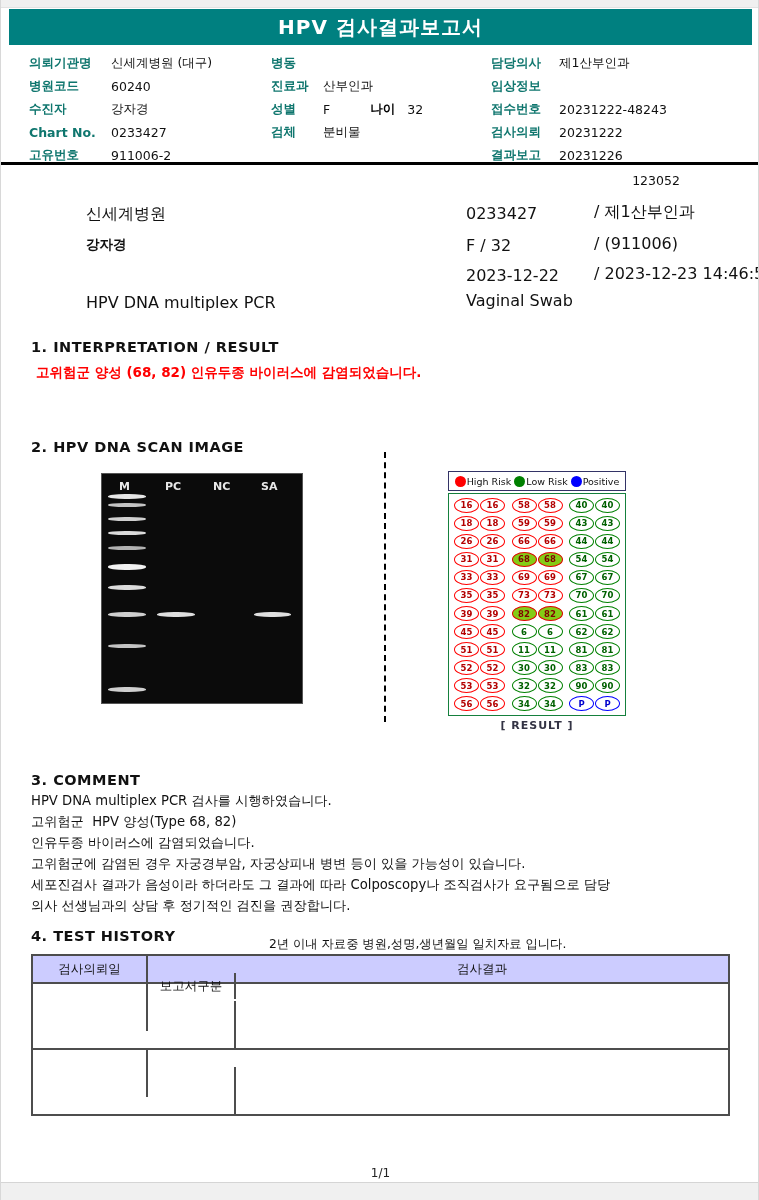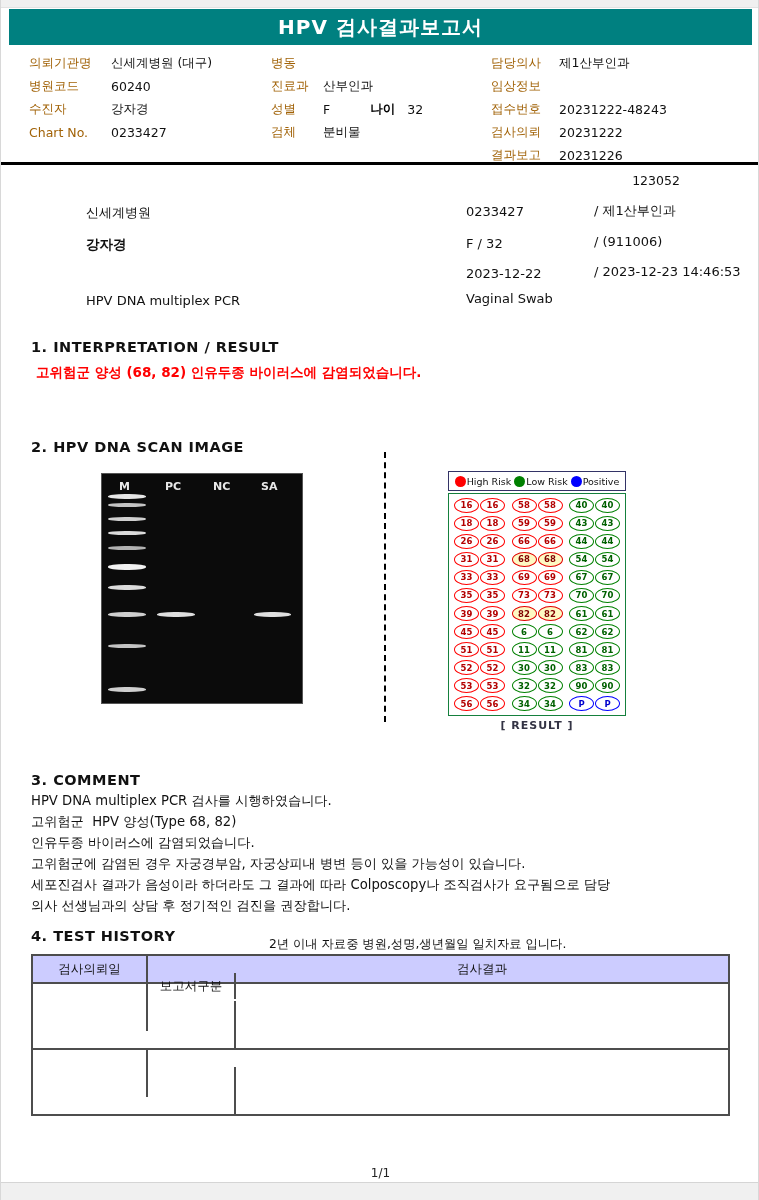--- a/index.html
+++ b/index.html
@@ -14,32 +14,32 @@
   .titlebar{left:8px;top:9px;width:743px;height:36px;background:#008080;display:flex;align-items:center;justify-content:center;}
   .titlebar span{color:#ffffff;font-size:20px;font-weight:bold;letter-spacing:1px;}
 
   
   .info-header{left:0;top:52px;width:759px;height:110px;font-size:12.5px;}
   .hcol{position:absolute;top:0;}
   .col-left{left:28px;}
   .col-mid{left:270px;}
   .col-right{left:490px;}
   .hrow{height:23px;display:flex;align-items:center;white-space:nowrap;}
-  .hlabel{font-weight:normal;color:#a16207;display:inline-block;}
+  .hlabel{font-weight:bold;color:#0f766e;display:inline-block;}
   .col-left .hlabel{width:82px;}
   .col-mid .hlabel{width:52px;}
   .col-right .hlabel{width:68px;}
   .hlabel2{font-weight:bold;color:#000;display:inline-block;margin-left:40px;margin-right:12px;}
   .hval{color:#111;}
 
   .black-rule{left:0;top:162px;width:759px;height:3px;background:#000;}
   .refno{left:600px;top:173px;width:110px;font-size:12.5px;text-align:center;}
 
   
-  .pt{font-size:13px;white-space:nowrap;}
+  .pt{font-size:16px;white-space:nowrap;}
   .pt-name{font-weight:bold;font-size:13.5px;}
 
   .sec-title{font-size:14.5px;font-weight:bold;letter-spacing:0.5px;white-space:nowrap;}
   .result-red{color:#ff0000;font-size:13.5px;font-weight:bold;white-space:nowrap;}
 
   
   .gel{left:100px;top:473px;width:202px;height:231px;background:#0b0b0b;border:1px solid #555;box-sizing:border-box;}
   .lane-label{position:absolute;color:#e8e8e8;font-size:11px;font-weight:bold;top:6px;}
   .band{position:absolute;background:#f2f2f2;border-radius:45%;filter:blur(0.7px);}
 
@@ -51,21 +51,21 @@
   .leg-item{display:flex;align-items:flex-end;gap:1px;}
   .leg-dot{width:11px;height:11px;border-radius:50%;display:inline-block;}
   .leg-txt{font-size:9.5px;color:#111;}
   .chip-grid{left:447px;top:493px;width:178px;height:223px;border:1px solid #15803d;box-sizing:border-box;
              display:flex;flex-direction:column;justify-content:space-around;padding:2px 5px;background:#fff;}
   .chip-row{display:flex;justify-content:space-between;}
   .chip-pair{display:flex;gap:1px;}
   .chip-circle{width:25px;height:15px;border-radius:50%;display:flex;align-items:center;justify-content:center;
                font-size:8.5px;font-weight:bold;box-sizing:border-box;background:#fff;}
   .cat-hr{border:1.4px solid #ff0000;color:#b30000;}
-  .cat-hrp{border:1.4px solid #e00000;background:#fef9c3;color:#800000;}
+  .cat-hrp{border:1.4px solid #e00000;background:#84cc16;color:#800000;}
   .cat-lr{border:1.4px solid #008000;color:#006000;}
   .cat-pos{border:1.4px solid #0000ff;color:#0000cc;}
   .chip-caption{left:447px;top:719px;width:178px;text-align:center;font-size:11px;color:#333344;letter-spacing:1px;font-weight:bold;}
 
   
   .comment-lines{left:30px;top:790px;width:710px;font-size:13.2px;line-height:21px;white-space:pre-wrap;}
 
   
   .hist-note{left:232px;top:936px;font-size:12.3px;white-space:nowrap;margin-left:36px;}
 
@@ -105,20 +105,24 @@
           <span class="hlabel">병원코드</span>
           <span class="hval">60240</span>
         </div>
         <div class="hrow">
           <span class="hlabel">수진자</span>
           <span class="hval">강자경</span>
         </div>
         <div class="hrow">
           <span class="hlabel">Chart No.</span>
           <span class="hval">0233427</span>
+        </div>
+        <div class="hrow">
+          <span class="hlabel">고유번호</span>
+          <span class="hval">911006-2</span>
         </div>
       </div>
     <div class="hcol col-mid">
         <div class="hrow">
           <span class="hlabel">병동</span>
           <span class="hval"></span>
         </div>
         <div class="hrow">
           <span class="hlabel">진료과</span>
           <span class="hval">산부인과</span>

